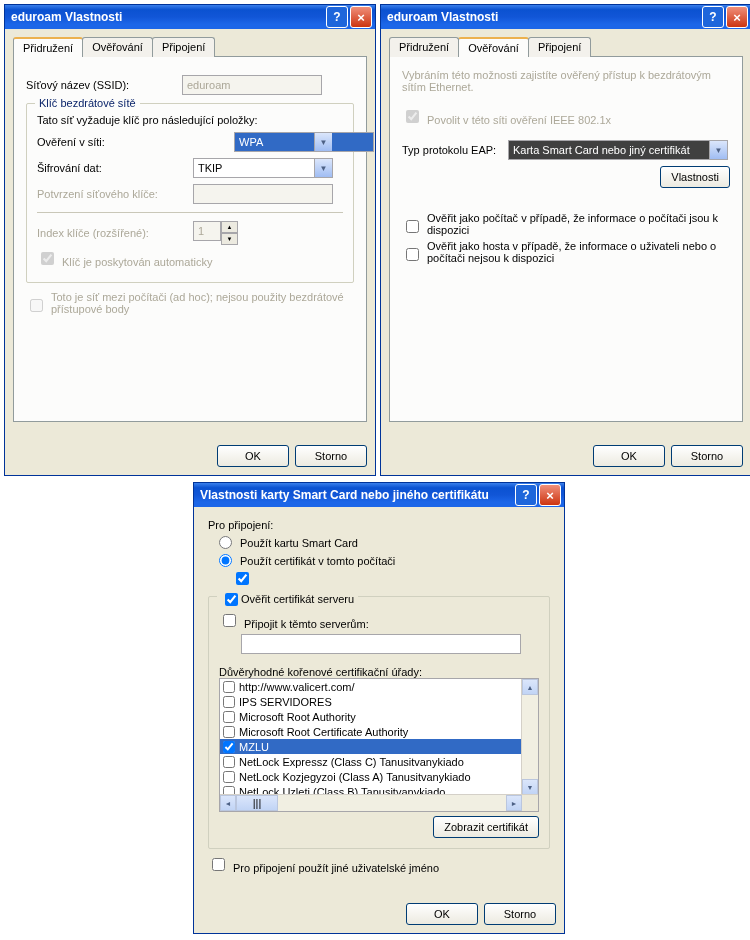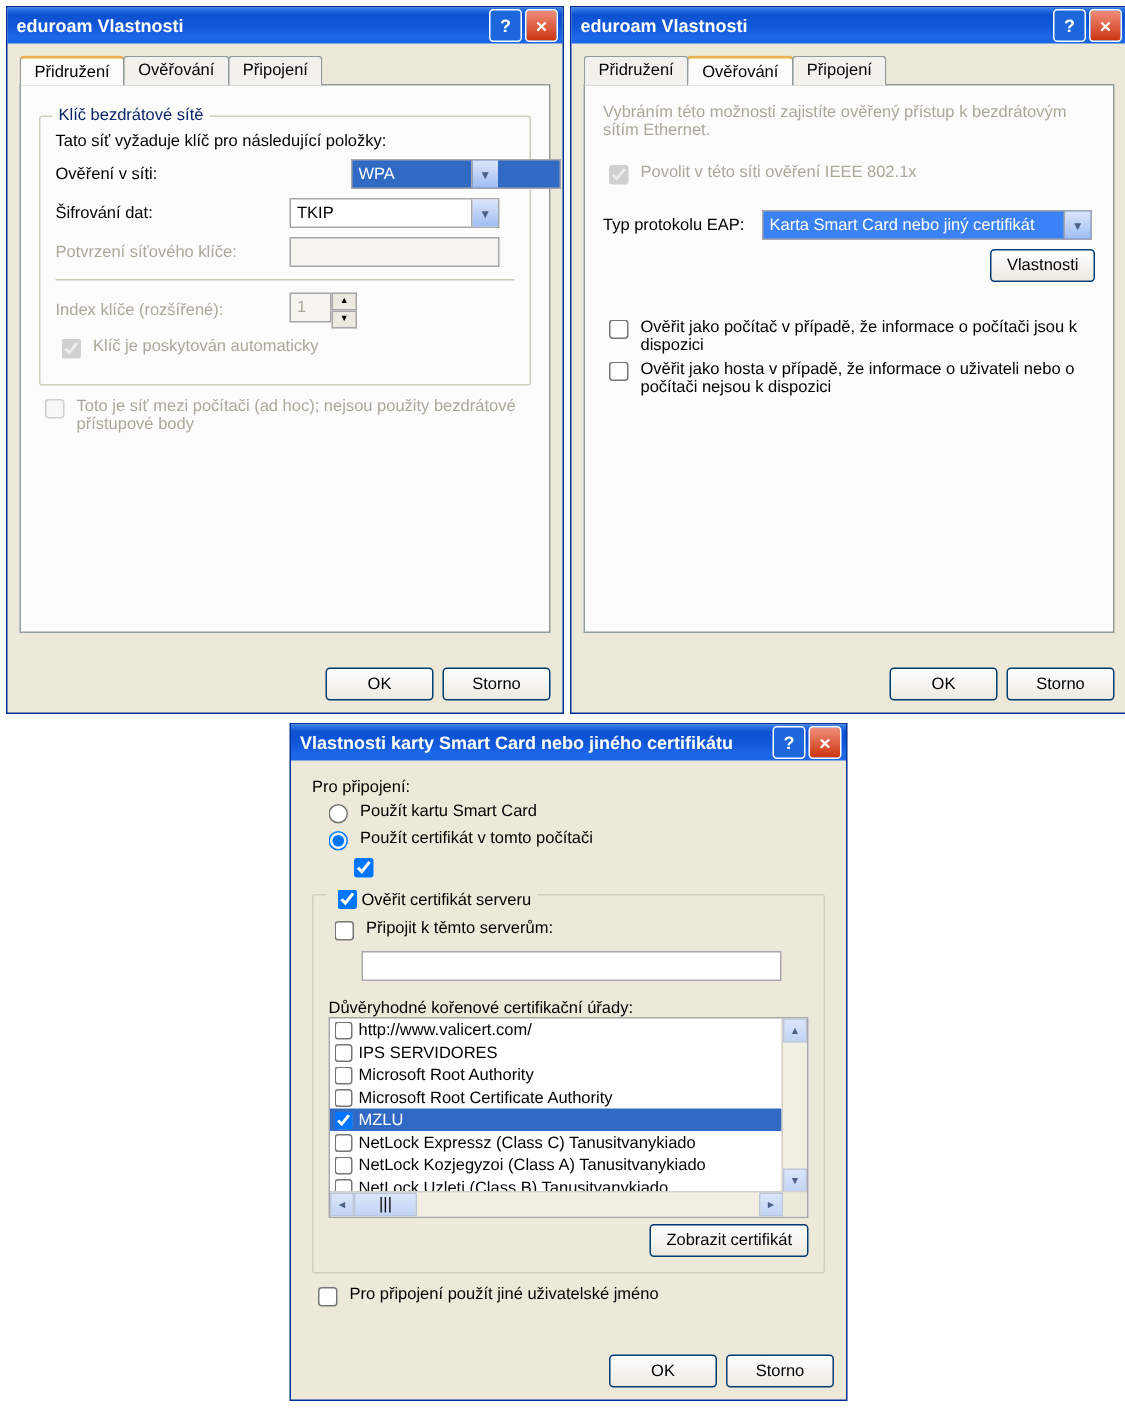--- a/index.html
+++ b/index.html
@@ -104,21 +104,21 @@
     padding: 10px;
     margin: 8px 0;
     position: relative;
   }
   .groupbox .legend {
     position:absolute; top:-7px; left:8px;
     background:#fcfcfb; padding:0 4px;
     color:#0a246a;
   }
   .disabledtext { color:#aca899; }
-  .checkbox { display:flex; align-items:flex-start; gap:5px; margin:4px 0; }
+  .checkbox { display:flex; align-items:flex-end; gap:5px; margin:4px 0; }
   .checkbox input { margin-top:1px; flex-shrink:0;}
   .btnrow {
     display:flex; justify-content:flex-end; gap:6px;
     padding: 6px 8px 8px;
   }
   .btn {
     min-width:72px; height:22px;
     border:1px solid #003c74;
     border-radius:3px;
     background: linear-gradient(180deg,#fff,#eceae0);
@@ -157,20 +157,24 @@
     <div class="tbtn help">?</div>
     <div class="tbtn close">×</div>
   </div>
   <div class="client">
     <div class="tabstrip">
       <div class="tab active">Přidružení</div>
       <div class="tab">Ověřování</div>
       <div class="tab">Připojení</div>
     </div>
     <div class="tabbody">
+      <div class="formrow">
+        <label>Síťový název (SSID):</label>
+        <input class="input disabled" style="width: 140px;" disabled="" value="eduroam">
+      </div>
       <div class="groupbox">
         <span class="legend">Klíč bezdrátové sítě</span>
         <div>Tato síť vyžaduje klíč pro následující položky:</div>
         <div class="formrow">
           <label>Ověření v síti:</label>
           <div class="select-wrap" style="width:140px">
             <input class="input" style="width: 140px; background: rgb(49, 106, 197); color: rgb(255, 255, 255); margin-left: 41px;" readonly="" value="WPA">
             <span class="arrow">▼</span>
           </div>
         </div>
@@ -227,21 +231,21 @@
     </div>
     <div class="tabbody">
       <div class="disabledtext" style="margin-bottom:16px">Vybráním této možnosti zajistíte ověřený přístup k bezdrátovým sítím Ethernet.</div>
       <div class="checkbox disabledtext">
         <input type="checkbox" checked="" disabled="" style="">
         <span>Povolit v této síti ověření IEEE 802.1x</span>
       </div>
       <div class="formrow" style="margin-top:14px">
         <label style="width:100px">Typ protokolu EAP:</label>
         <div class="select-wrap" style="width:220px">
-          <input class="input" style="width: 220px; background: #3b82f6; color: rgb(255, 255, 255);" readonly="" value="Karta Smart Card nebo jiný certifikát">
+          <input class="input" style="width: 220px; background: #404040; color: rgb(255, 255, 255);" readonly="" value="Karta Smart Card nebo jiný certifikát">
           <span class="arrow">▼</span>
         </div>
       </div>
       <div class="rightalign">
         <button class="btn inline">Vlastnosti</button>
       </div>
       <div class="checkbox" style="margin-top:24px">
         <input type="checkbox" style="">
         <span>Ověřit jako počítač v případě, že informace o počítači jsou k dispozici</span>
       </div>

